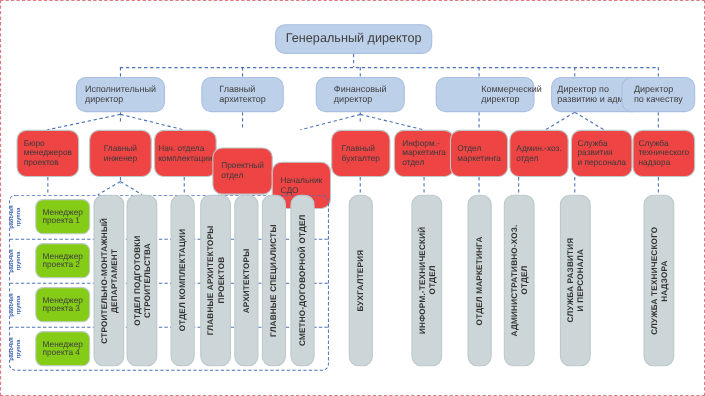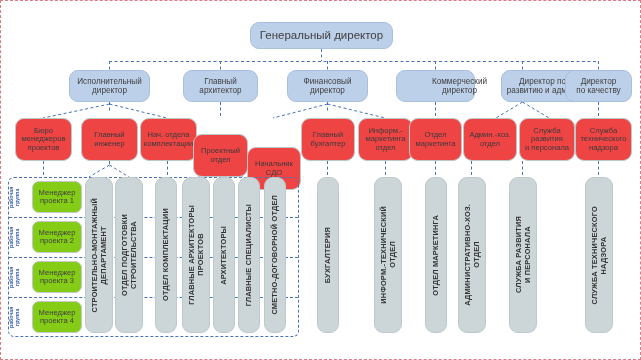--- a/index.html
+++ b/index.html
@@ -5,21 +5,21 @@
   html,body{margin:0;padding:0;background:#ffffff;}
   body{width:641px;height:360px;overflow:hidden;
        font-family:"Liberation Sans","DejaVu Sans",sans-serif;}
 
   #canvas{position:relative;width:641px;height:360px;box-sizing:border-box;
           border:1px dashed #e07a82;background:#fff;}
 
   
   .node{position:absolute;box-sizing:border-box;
         display:flex;align-items:center;justify-content:center;
-        text-align:center;border-radius:9px;
+        text-align:left;border-radius:9px;
         line-height:1.12;color:#3f3f3f;}
 
   .n-blue{background:#bdd0ea;border:1px solid #a8bfe0;color:#404040;}
   .n-gray{background:#ef4444;border:1px solid #bcc8c8;color:#3a3a3a;}
 
   .lvl0{font-size:11.5px;}
   .lvl1{font-size:8.2px;}
   .lvl2{font-size:7.6px;}
   .pm{font-size:7.6px;background:#84cc16;border:1px solid #bfcbcb;border-radius:7px;}
 
@@ -100,21 +100,21 @@
   </svg>
 
   <div class="node n-blue lvl0" style="left:249px;top:21px;width:143px;height:27px;">Генеральный директор</div>
 
   <div class="node n-blue lvl1" style="left:68px;top:69px;width:81px;height:32px;white-space:pre-line;">Исполнительный
 директор</div>
   <div class="node n-blue lvl1" style="left:182px;top:69px;width:75px;height:32px;white-space:pre-line;">Главный
 архитектор</div>
   <div class="node n-blue lvl1" style="left:286px;top:69px;width:81px;height:32px;white-space:pre-line;">Финансовый
 директор</div>
-  <div class="node n-blue lvl1" style="left:395px;top:69px;width:79px;height:32px;white-space:pre-line;padding-left:48px;">Коммерческий
+  <div class="node n-blue lvl1" style="left:395px;top:69px;width:90px;height:32px;white-space:pre-line;padding-left:48px;">Коммерческий
 директор</div>
   <div class="node n-blue lvl1" style="left:500px;top:69px;width:83px;height:32px;white-space:pre-line;">Директор по
 развитию и админ.</div>
   <div class="node n-blue lvl1" style="left:564px;top:69px;width:67px;height:32px;white-space:pre-line;">Директор
 по качеству</div>
 
   <div class="node n-gray lvl2" style="left:14px;top:117px;width:57px;height:43px;white-space:pre-line;">Бюро
 менеджеров
 проектов</div>
   <div class="node n-gray lvl2" style="left:80px;top:117px;width:57px;height:43px;white-space:pre-line;">Главный

